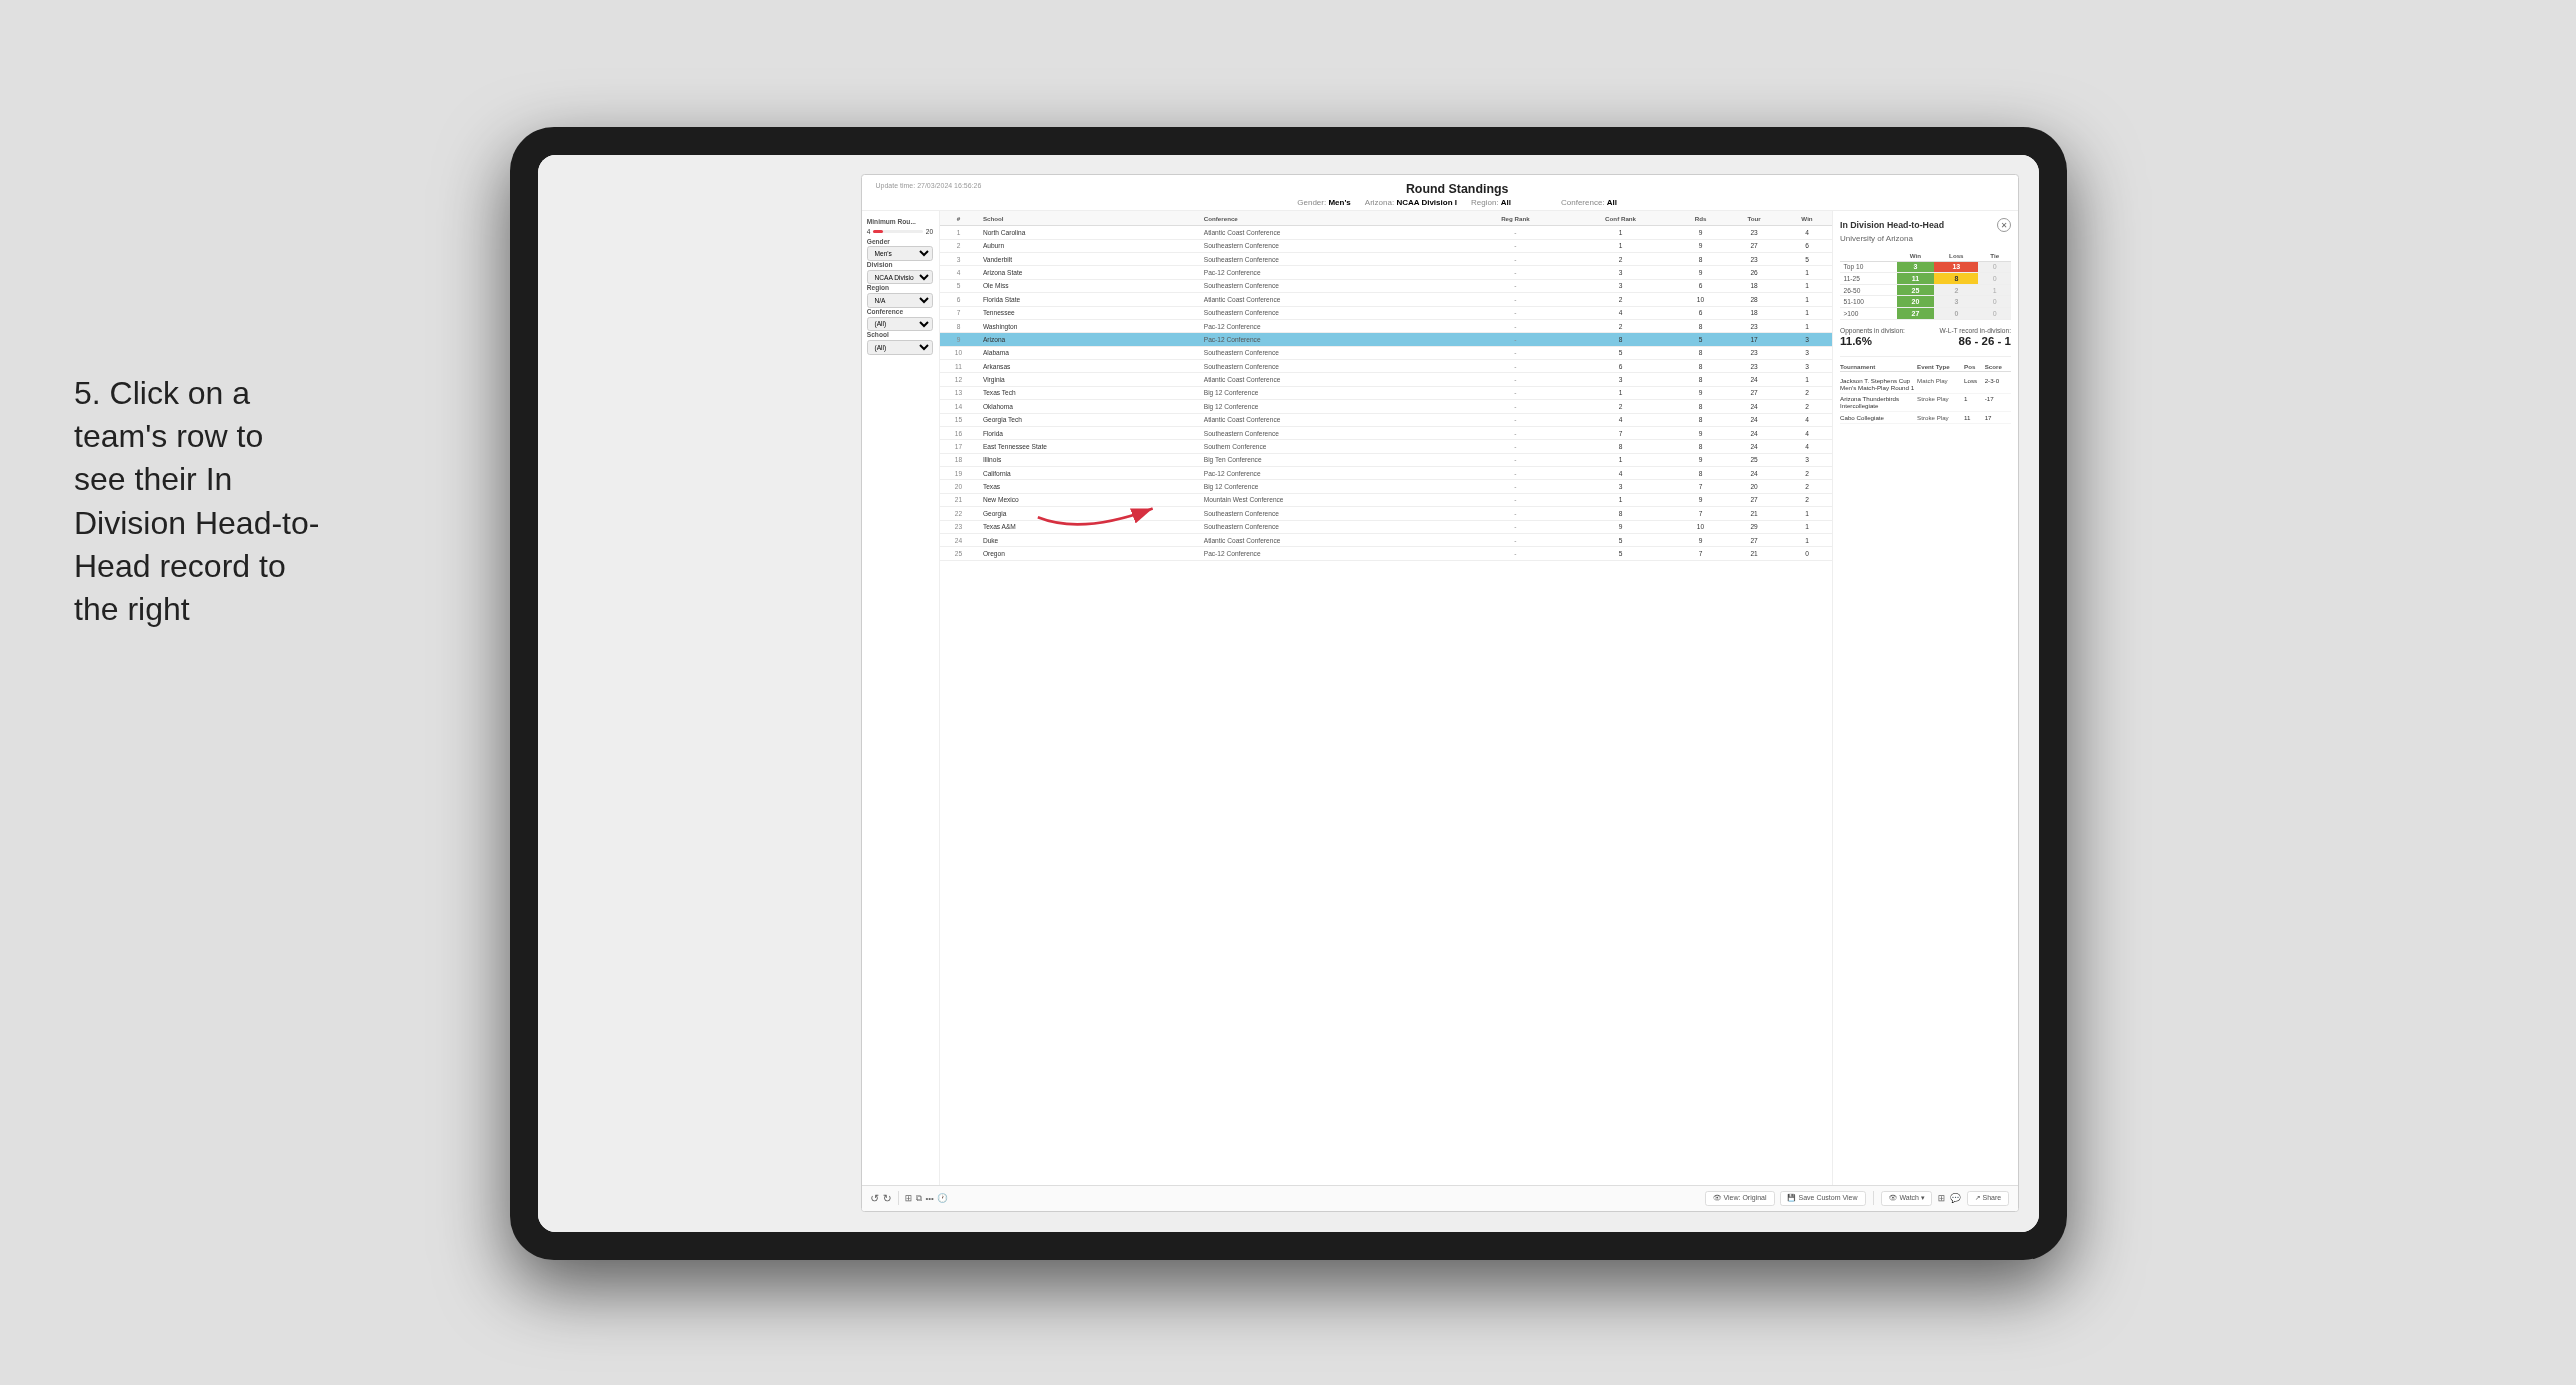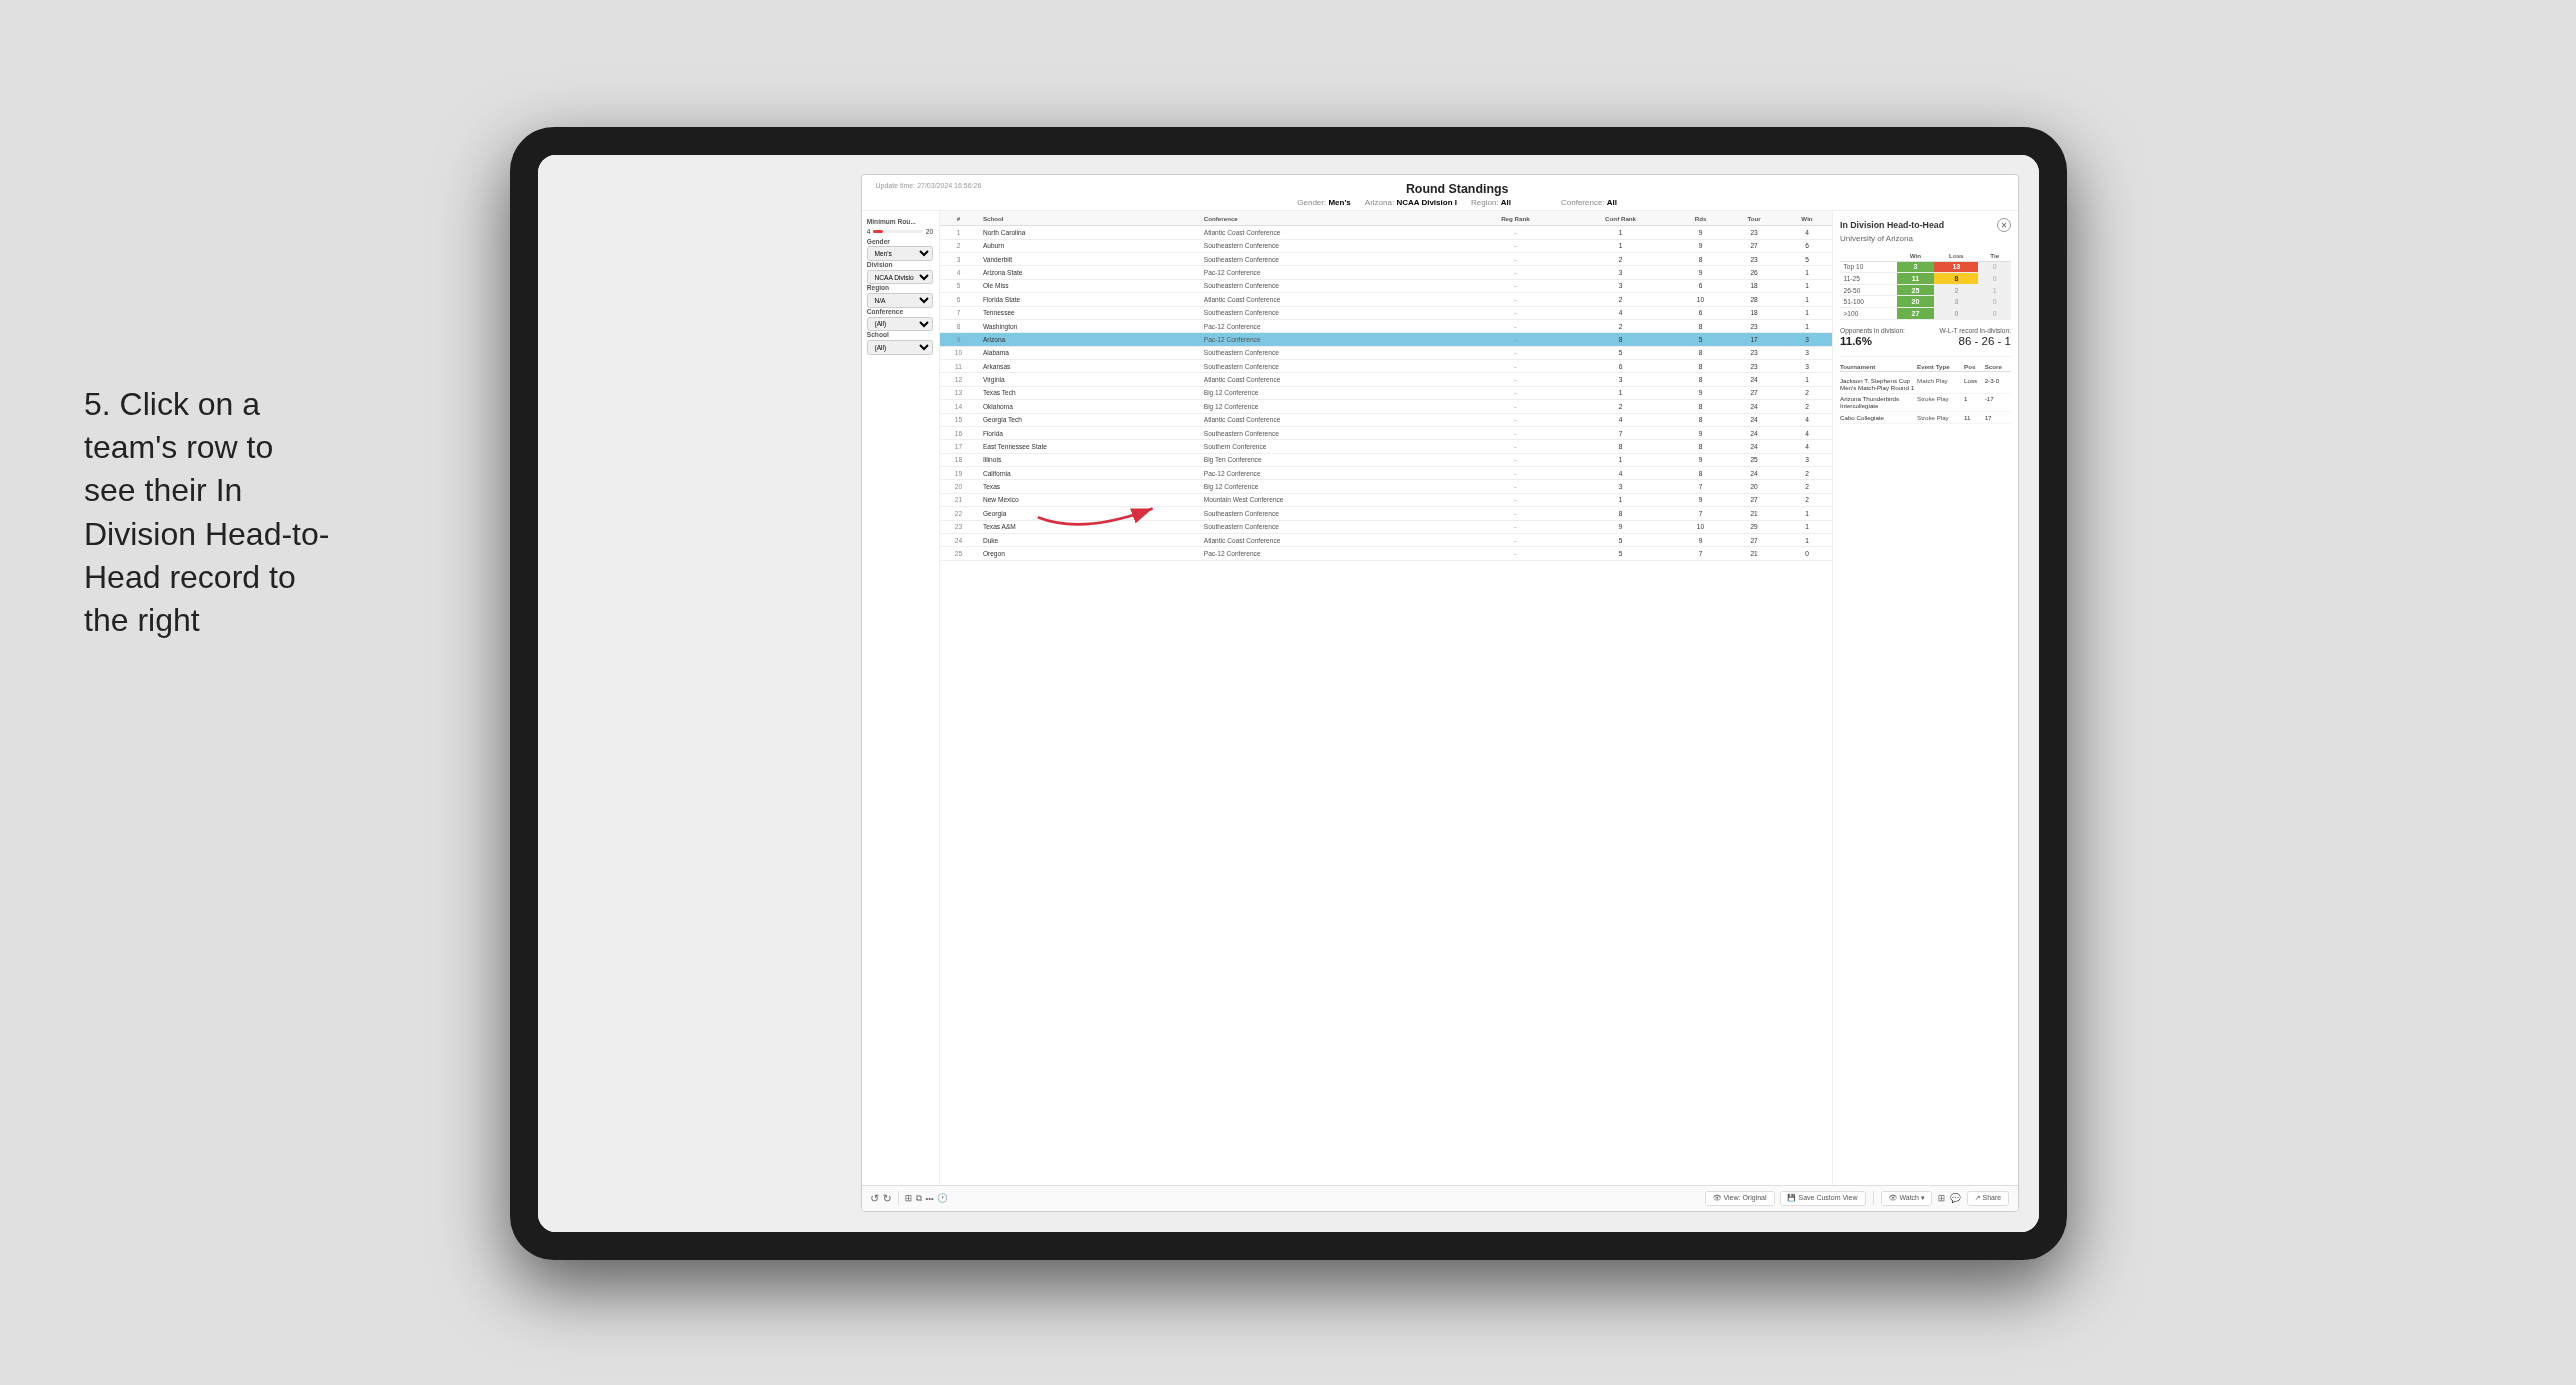--- a/index.html
+++ b/index.html
@@ -12,21 +12,21 @@
       align-items: center;
       justify-content: center;
       overflow: hidden;
     }
   </style>
 </head>
 <body>
 
 <div style="width:2576px;height:1386px;background:#e0e0e0;display:flex;align-items:center;justify-content:center;position:relative;">
 
-  <div style="position:absolute;left:84px;top:372px;width:248px;z-index:20;margin-top:11px;">
+  <div style="position:absolute;left:74px;top:372px;width:248px;z-index:20;">
     <p style="font-size:32px;font-weight:500;color:#222;line-height:1.35;">5. Click on a team's row to see their In Division Head-to-Head record to the right</p>
   </div>
 
   <div style="width:1557px;height:1133px;background:#1c1c1c;border-radius:44px;padding:28px;box-shadow:0 26.5px 71px rgba(0,0,0,0.6);position:relative;">
 
     <div style="width:100%;height:100%;background:#fff;border-radius:17.7px;overflow:hidden;display:flex;flex-direction:column;">
 
 
 
       <div style="flex:1;background:#eee;position:relative;overflow:hidden;">
@@ -447,21 +447,21 @@
                   </tbody>
               </table>
 
               <div style="display:flex;justify-content:space-between;font-size:6.6px;color:#555;margin-bottom:1.8px;">
                 <span>Opponents in division:</span>
                 <span>W-L-T record in-division:</span>
               </div>
 
               <div style="display:flex;justify-content:space-between;align-items:center;margin-bottom:8.8px;">
                 <div style="font-size:11.5px;font-weight:700;color:#222;">11.6%</div>
-                <div style="font-size:11.5px;font-weight:400;color:#222;">86 - 26 - 1</div>
+                <div style="font-size:11.5px;font-weight:700;color:#222;">86 - 26 - 1</div>
               </div>
 
               <div style="border-top:0.9px solid #eee;padding-top:5.3px;">
                 <div style="display:grid;grid-template-columns:2fr 1.2fr 0.5fr 0.7fr;gap:1.8px;font-size:6.2px;font-weight:700;color:#555;border-bottom:0.9px solid #ddd;padding-bottom:1.8px;margin-bottom:2.7px;">
                   <div>Tournament</div>
                   <div>Event Type</div>
                   <div>Pos</div>
                   <div>Score</div>
                 </div>
                 <div id="tournament-rows">

